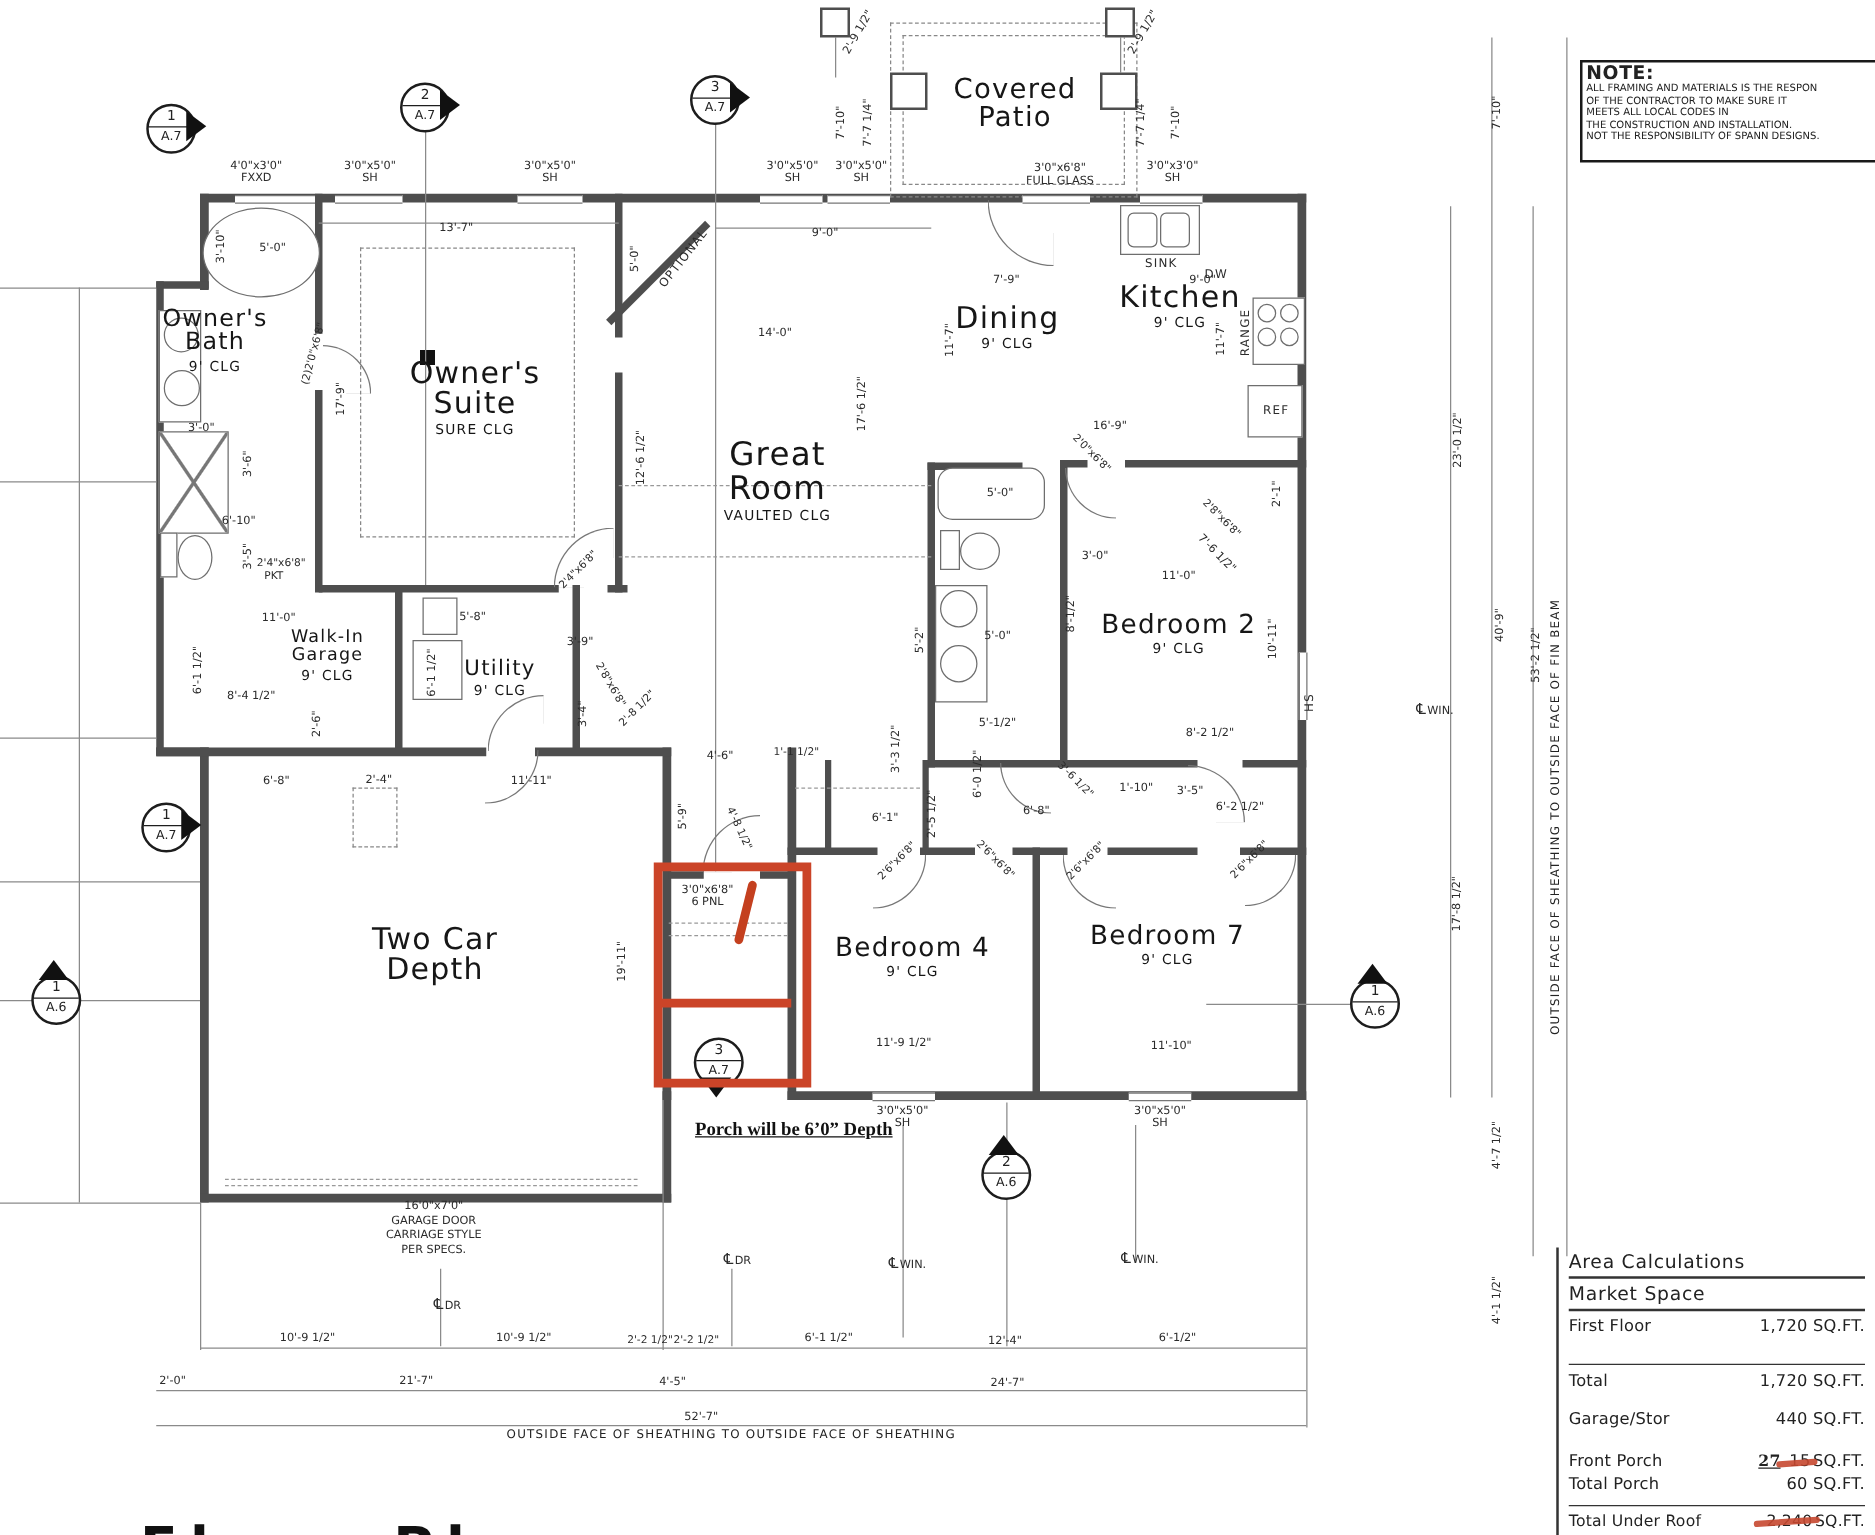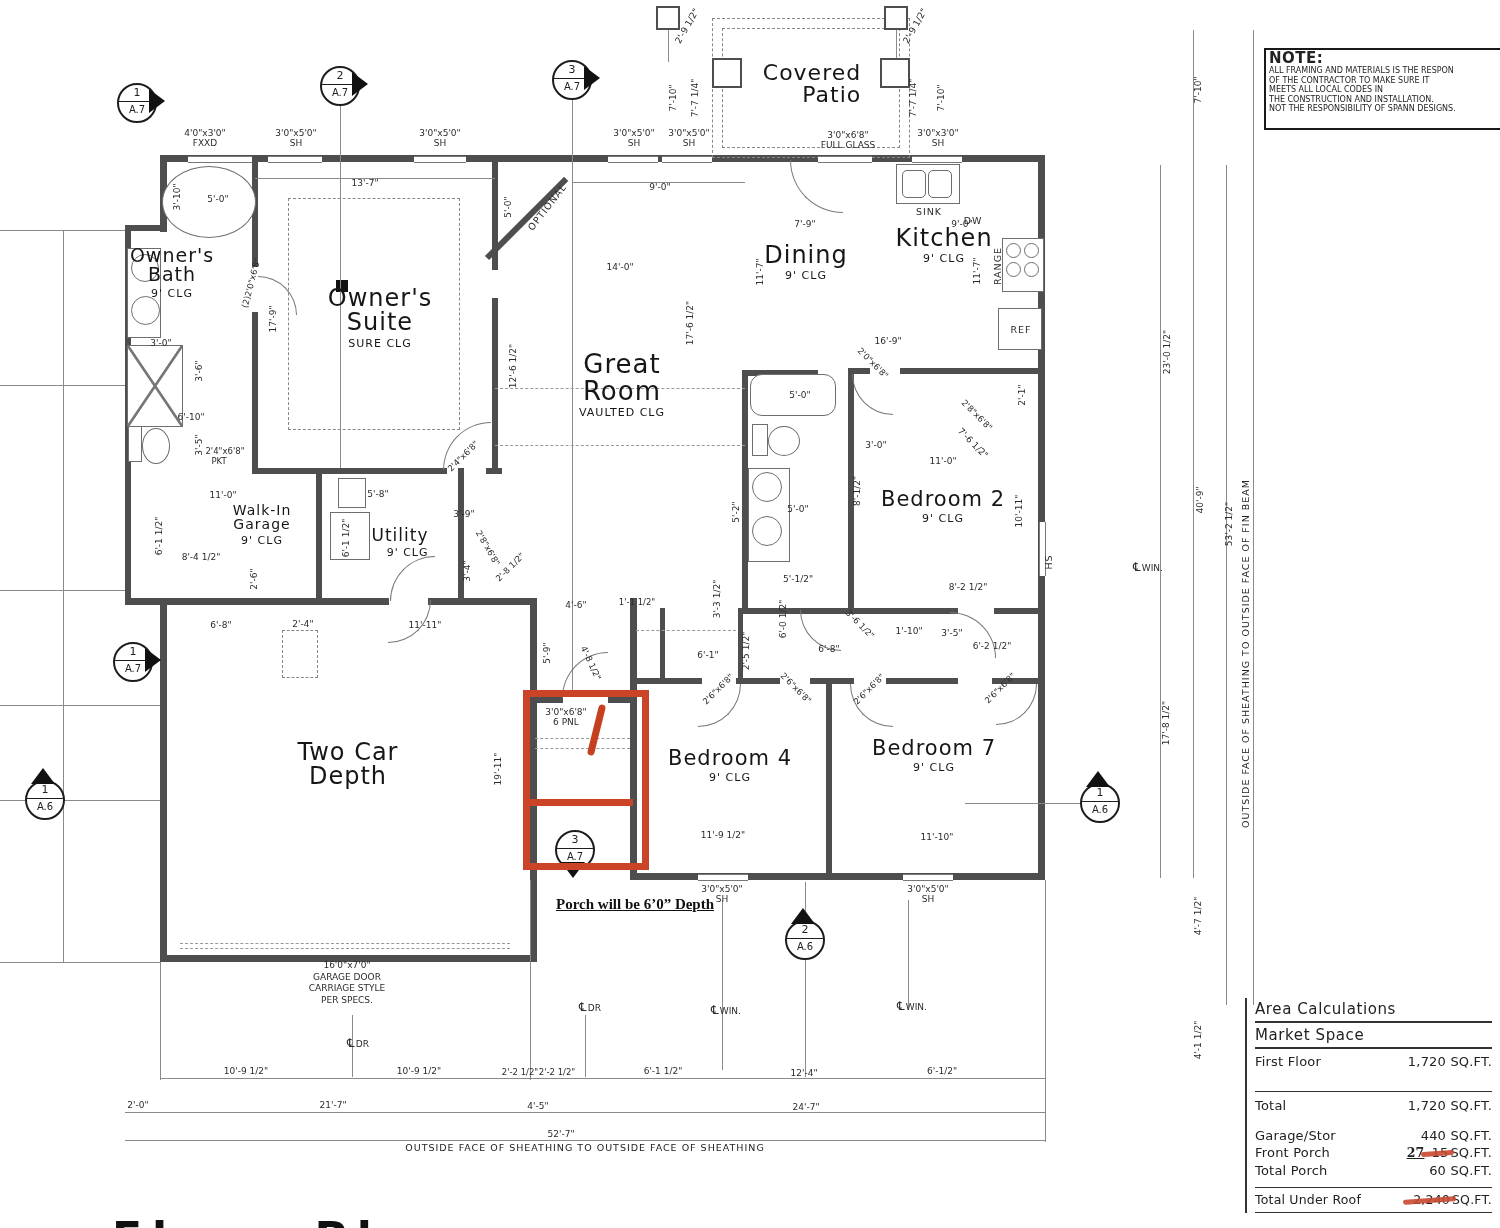--- a/index.html
+++ b/index.html
@@ -36,21 +36,21 @@
   #note-lines div{font-size:8px;line-height:9.6px;white-space:nowrap;}
   
   #area-table{position:absolute;left:1245px;top:998px;width:237px;font-size:13px;letter-spacing:.2px;
               border-left:2px solid #333;padding-left:8px;}
   .at-title{font-size:15px;letter-spacing:.6px;border-bottom:2px solid #333;padding:2px 0 3px;}
   .at-sub{font-size:15px;letter-spacing:.6px;border-bottom:2px solid #333;padding:3px 0 3px;}
   .at-row{display:flex;justify-content:space-between;align-items:baseline;}
   .r0{margin-top:5px;}
   .r1{margin-top:22px;border-top:1.5px solid #333;padding-top:6px;}
   .r2{margin-top:15px;}
-  .r3{margin-top:2px;}
+  .r3{margin-top:18px;}
   .r4{margin-top:3px;}
   .r5{margin-top:9px;border-top:1.5px solid #333;border-bottom:1.5px solid #333;padding:4px 0 5px;font-size:12.5px;}
   .corr{font-family:"DejaVu Serif",serif;font-weight:700;text-decoration:underline;margin-right:5px;font-size:12.5px;}
   .struck{position:relative;display:inline-block;padding:0 2px;}
   .struck::after{content:"";position:absolute;left:-8px;right:-4px;top:42%;height:5px;background:#c64830;
                  transform:rotate(-4deg);border-radius:3px;opacity:.9;}
   .fpgroup{display:flex;align-items:baseline;}
   
   #red-box{position:absolute;left:523px;top:690px;width:112px;height:166px;border:7px solid #cb4428;z-index:6;}
   #red-line{position:absolute;left:525px;top:799px;width:108px;height:7px;background:#cb4428;z-index:6;}
@@ -206,26 +206,26 @@
 Bath</div><div class="sub">9' CLG</div></div>
       <div class="room" style="left: 380px; top: 318px; font-size: 24px; letter-spacing: 1px;"><div>Owner's
 Suite</div><div class="sub">SURE CLG</div></div>
       <div class="room" style="left: 622px; top: 385px; font-size: 26px; letter-spacing: 1px;"><div>Great
 Room</div><div class="sub">VAULTED CLG</div></div>
       <div class="room" style="left: 806px; top: 262px; font-size: 24px; letter-spacing: 1px;"><div>Dining</div><div class="sub">9' CLG</div></div>
       <div class="room" style="left: 944px; top: 245px; font-size: 24px; letter-spacing: 1px;"><div>Kitchen</div><div class="sub">9' CLG</div></div>
       <div class="room" style="left: 943px; top: 507px; font-size: 21px; letter-spacing: 1px;"><div>Bedroom 2</div><div class="sub">9' CLG</div></div>
       <div class="room" style="left: 262px; top: 524px; font-size: 14px; letter-spacing: 1px;"><div>Walk-In
 Garage</div><div class="sub">9' CLG</div></div>
-      <div class="room" style="left: 400px; top: 543px; font-size: 17px; letter-spacing: 1px; text-align: right;"><div>Utility</div><div class="sub">9' CLG</div></div>
+      <div class="room" style="left: 400px; top: 543px; font-size: 17px; letter-spacing: 1px;"><div>Utility</div><div class="sub">9' CLG</div></div>
       <div class="room" style="left: 348px; top: 764px; font-size: 24px; letter-spacing: 1px;"><div>Two Car
 Depth</div></div>
       <div class="room" style="left: 730px; top: 766px; font-size: 21px; letter-spacing: 1px;"><div>Bedroom 4</div><div class="sub">9' CLG</div></div>
       <div class="room" style="left: 934px; top: 756px; font-size: 21px; letter-spacing: 1px;"><div>Bedroom 7</div><div class="sub">9' CLG</div></div>
-      <div class="room" style="left: 812px; top: 84px; font-size: 22px; letter-spacing: 1px; text-align: right;"><div>Covered
+      <div class="room" style="left: 812px; top: 84px; font-size: 22px; letter-spacing: 1px;"><div>Covered
 Patio</div></div>
       <div class="dim" style="left: 365px; top: 183px;">13'-7"</div>
       <div class="dim" style="left: 660px; top: 187px;">9'-0"</div>
       <div class="dim" style="left: 218px; top: 199px;">5'-0"</div>
       <div class="dim" style="left: 177px; top: 197px; transform: translate(-50%, -50%) rotate(-90deg);">3'-10"</div>
       <div class="dim" style="left: 508px; top: 207px; transform: translate(-50%, -50%) rotate(-90deg);">5'-0"</div>
       <div class="dim" style="left: 673px; top: 98px; transform: translate(-50%, -50%) rotate(-90deg);">7'-10"</div>
       <div class="dim" style="left: 695px; top: 98px; transform: translate(-50%, -50%) rotate(-90deg);">7'-7 1/4"</div>
       <div class="dim" style="left: 687px; top: 26px; transform: translate(-50%, -50%) rotate(-60deg);">2'-9 1/2"</div>
       <div class="dim" style="left: 915px; top: 26px; transform: translate(-50%, -50%) rotate(-60deg);">2'-9 1/2"</div>

